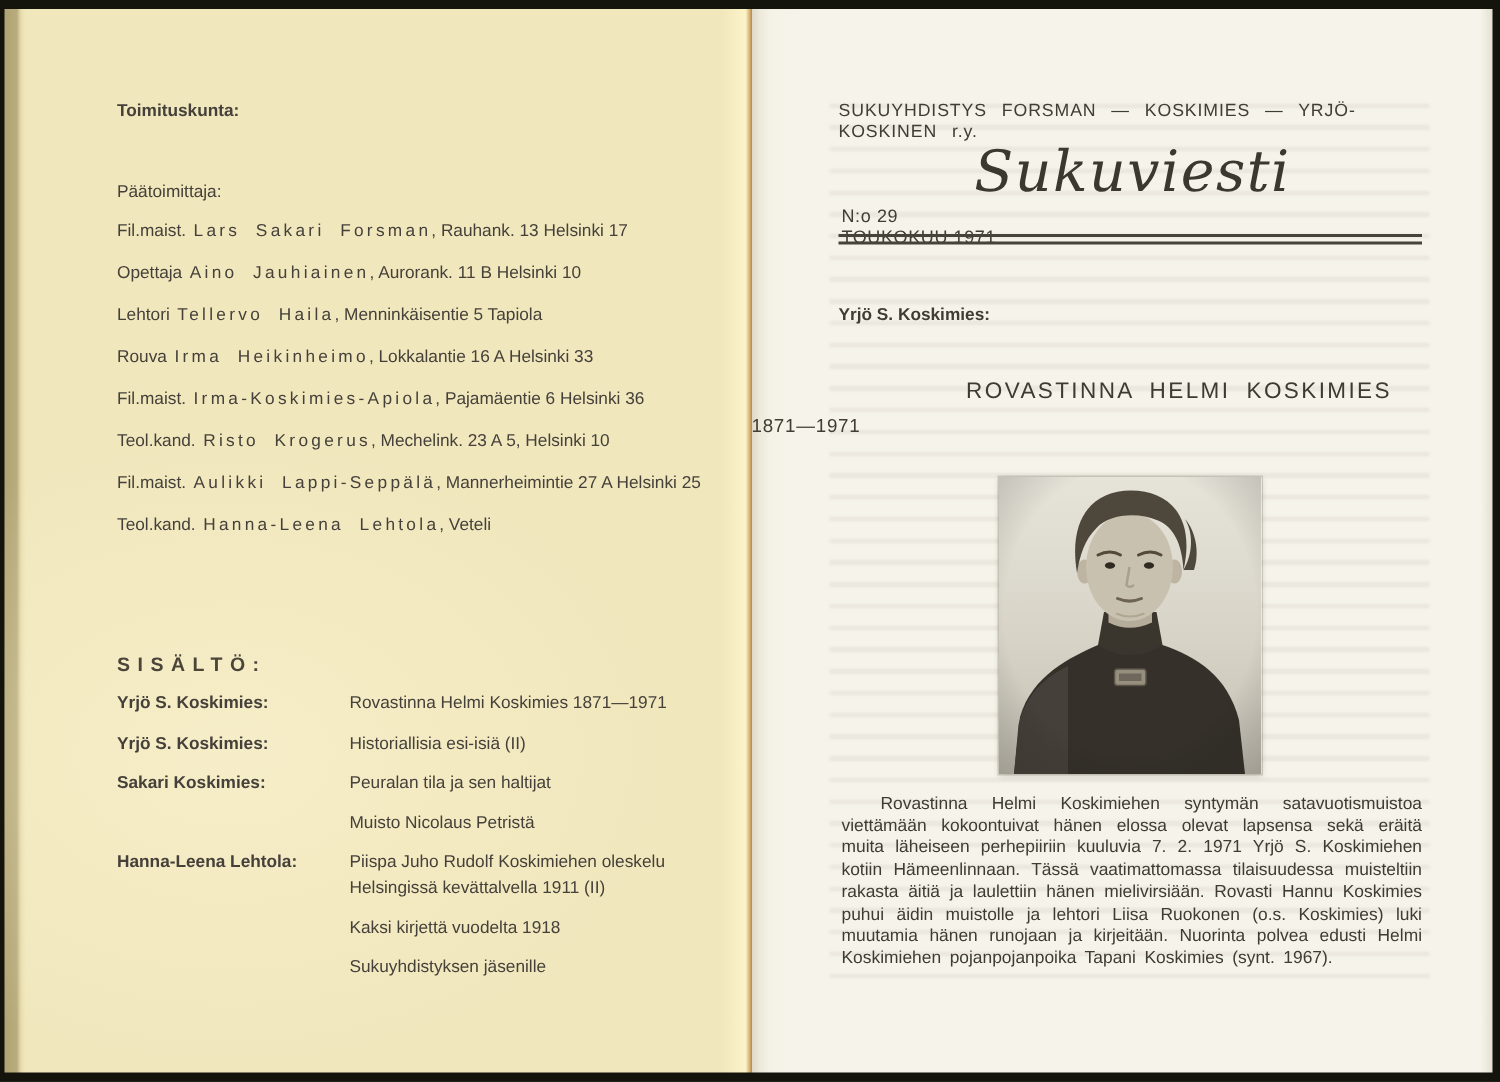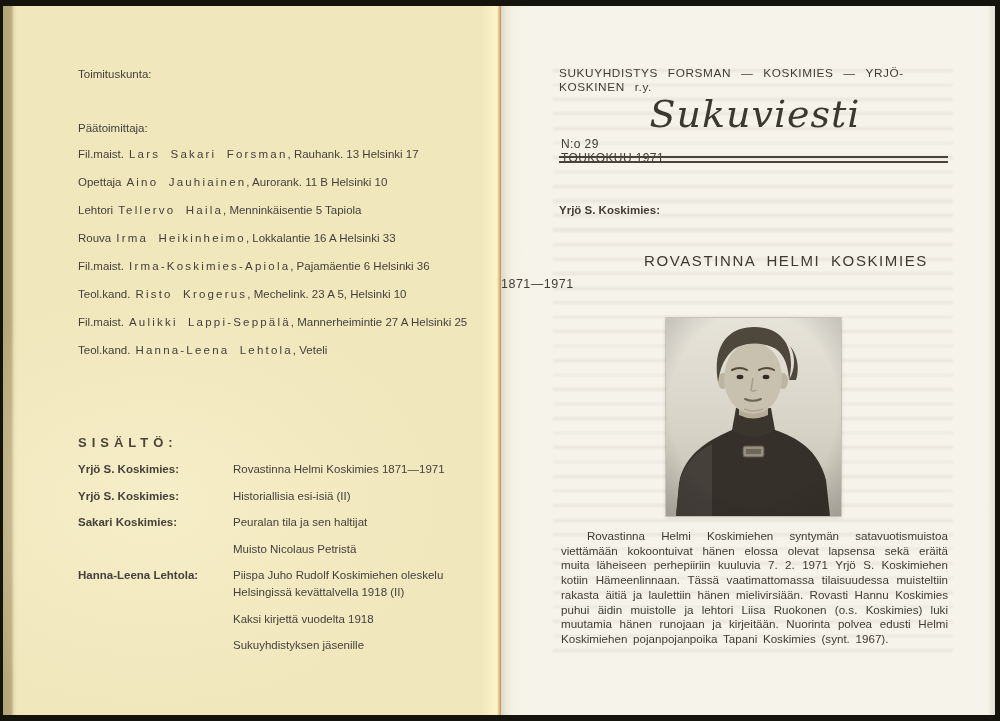--- a/index.html
+++ b/index.html
@@ -17,21 +17,21 @@
   .page.right{
     left:501px;width:494px;
     background:linear-gradient(90deg,#ddd8c6 0px,#ece8d9 5px,#f4f1e6 12px,#f6f3ea 30px,#f6f3ea 486px,#e4e0d0 494px);
   }
   .ghost{position:absolute;left:52px;top:55px;width:400px;height:600px;pointer-events:none;
     background:repeating-linear-gradient(to bottom, rgba(0,0,0,0) 0px, rgba(0,0,0,0) 8px,
       rgba(118,112,94,0.09) 8px, rgba(118,112,94,0.09) 11px, rgba(0,0,0,0) 11px, rgba(0,0,0,0) 14.5px);
     filter:blur(1.2px);}
   
   .lp-block{position:absolute;left:75px;font-size:11.5px;line-height:17px;}
-  .bold{font-weight:normal;}
+  .bold{font-weight:bold;}
   .editors .line{margin-bottom:11px;white-space:nowrap;}
   .editor-name{letter-spacing:2.2px;word-spacing:5px;margin-left:5px;}
   .sisalto{letter-spacing:5px;font-size:13px;font-weight:bold;color:#4a4538;}
   .toc-row{display:flex;margin-bottom:9.5px;}
   .toc-author{width:155px;flex:0 0 155px;font-weight:bold;}
   .toc-title{width:237px;}
   
   .rp-block{position:absolute;font-size:11.5px;color:#403d35;}
   .society{left:58px;width:389px;top:60px;letter-spacing:0.6px;word-spacing:6px;font-size:11.8px;}
   .masthead{left:0;width:508px;top:86px;text-align:center;
@@ -83,21 +83,21 @@
       <div class="toc-row">
           <span class="toc-author">Sakari Koskimies:</span>
           <span class="toc-title">Peuralan tila ja sen haltijat</span>
         </div>
       <div class="toc-row">
           <span class="toc-author"></span>
           <span class="toc-title">Muisto Nicolaus Petristä</span>
         </div>
       <div class="toc-row">
           <span class="toc-author">Hanna-Leena Lehtola:</span>
-          <span class="toc-title">Piispa Juho Rudolf Koskimiehen oleskelu Helsingissä kevättalvella 1918 (II)</span>
+          <span class="toc-title">Piispa Juho Rudolf Koskimiehen oleskelu Helsingissä kevättalvella 1911 (II)</span>
         </div>
       <div class="toc-row">
           <span class="toc-author"></span>
           <span class="toc-title">Kaksi kirjettä vuodelta 1918</span>
         </div>
       <div class="toc-row">
           <span class="toc-author"></span>
           <span class="toc-title">Sukuyhdistyksen jäsenille</span>
         </div>
     </div>

